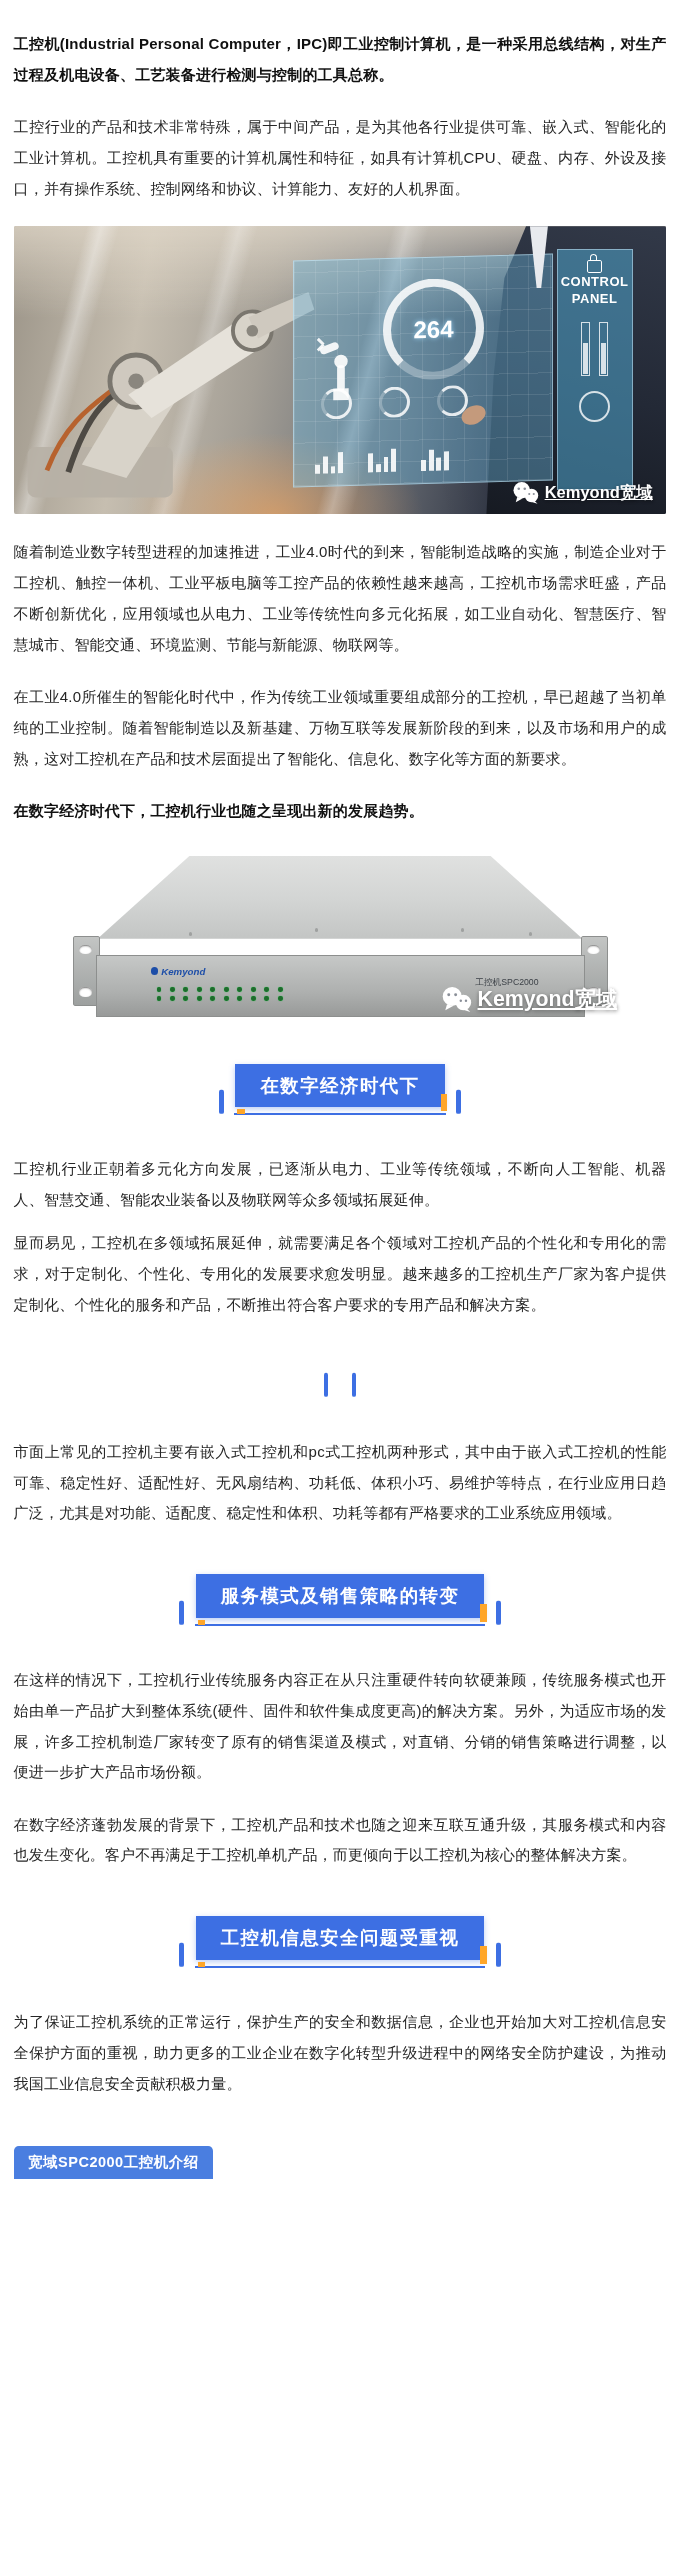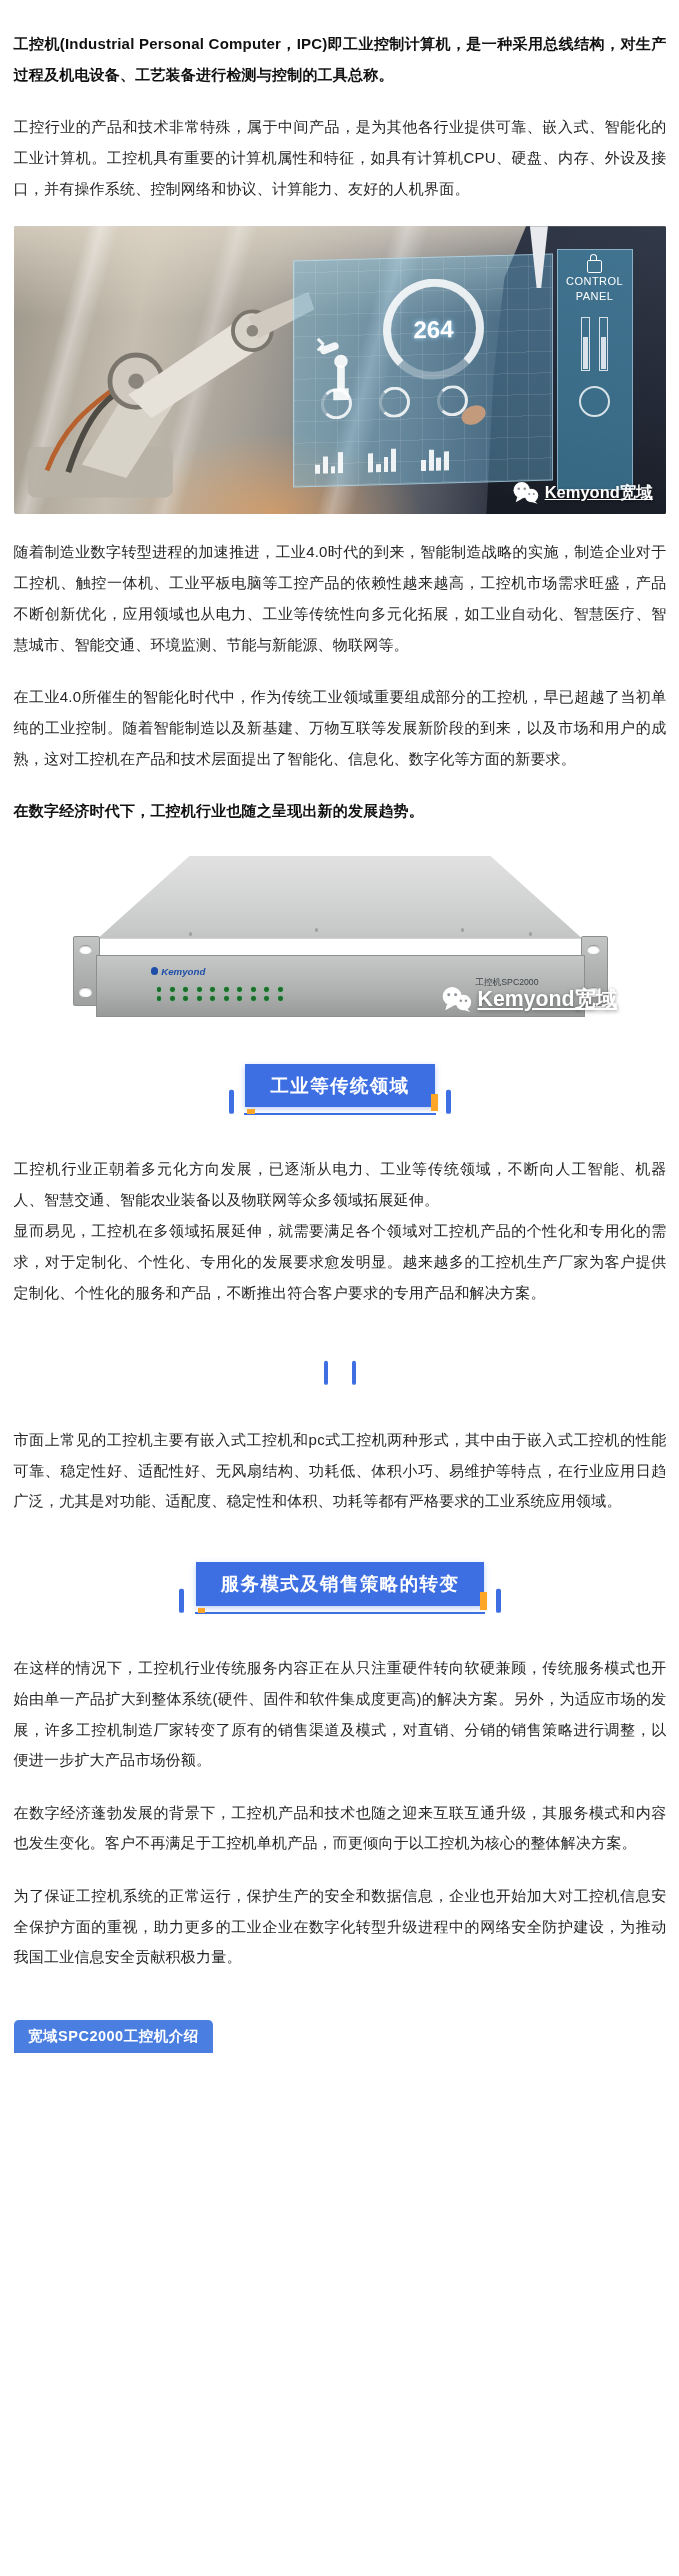--- a/index.html
+++ b/index.html
@@ -1,20 +1,20 @@
 <!DOCTYPE html>
 <html><head>
 <meta charset="utf-8">
 <style>
   html,body{margin:0;padding:0;background:#fff;}
   body{width:680px;font-family:"Liberation Sans","DejaVu Sans",sans-serif;color:#262626;}
   .content{padding:7.8px 13.6px 35px;}
   .para{font-size:15px;line-height:2.06;margin:21.3px 0;text-align:justify;letter-spacing:0.2px;}
   .para.tight-bottom{margin-bottom:0;margin-top:8px;}
-  .para.tight-top{margin-top:0;}
+  .para.tight-top{margin-top:12px;}
   .bold{font-weight:bold;color:#111;}
 
   
   .hero{position:relative;height:288px;margin:15.5px 0 23px;overflow:hidden;border-radius:1.9px;
     background:linear-gradient(100deg,#9b9488 0%,#c6beb0 20%,#a39e95 38%,#6a6e74 58%,#2a3040 78%,#1b202a 100%);}
   .hero::before{content:"";position:absolute;inset:0;
     background:linear-gradient(180deg,rgba(226,217,202,.75),rgba(226,217,202,0) 32%),
     linear-gradient(258deg,rgba(0,0,0,.25),rgba(0,0,0,0) 40%);}
   .hero::after{content:"";position:absolute;inset:0;pointer-events:none;
     background:linear-gradient(105deg,rgba(255,255,255,0) 10%,rgba(255,255,255,.38) 12%,rgba(255,255,255,0) 14.5%,rgba(255,255,255,0) 29%,rgba(255,255,255,.28) 31%,rgba(255,255,255,0) 33.5%,rgba(255,255,255,0) 52%,rgba(255,255,255,.30) 54%,rgba(255,255,255,0) 57%),
@@ -39,21 +39,21 @@
   .holo-robot{position:absolute;left:17.5px;top:76px;}
   .donuts{position:absolute;left:27px;top:128px;display:flex;gap:27px;}
   .donut{width:25px;height:25px;border-radius:50%;border:3.9px solid rgba(255,255,255,.85);border-left-color:rgba(255,255,255,.25);}
   .bars{position:absolute;left:21.3px;bottom:11.6px;display:flex;gap:25px;}
   .bar-group{display:flex;align-items:flex-end;gap:2.9px;}
   .bar{width:4.8px;background:rgba(255,255,255,.9);}
   .holo-side{position:absolute;left:543px;top:23px;width:74px;height:239px;z-index:2;
     background:rgba(80,165,205,.55);border:1px solid rgba(210,240,255,.5);}
   .lock{width:13.6px;height:10.7px;border:1.9px solid #fff;border-radius:1.9px;margin:9.7px auto 1.9px;position:relative;}
   .lock::before{content:"";position:absolute;left:1.9px;top:-6.8px;width:5.8px;height:5.8px;border:1.9px solid #fff;border-bottom:none;border-radius:4.8px 4.8px 0 0;}
-  .panel-label{color:#fff;font-size:11px;font-weight:normal;text-align:center;line-height:1.3;letter-spacing:0.5px;}
+  .panel-label{color:#fff;font-size:13px;font-weight:bold;text-align:center;line-height:1.3;letter-spacing:0.5px;}
   .side-sliders{display:flex;justify-content:center;gap:9.7px;margin-top:13.6px;}
   .slider{width:6.8px;height:52px;border:1px solid rgba(255,255,255,.8);position:relative;}
   .slider::after{content:"";position:absolute;left:1px;right:1px;bottom:1px;height:60%;background:rgba(255,255,255,.8);}
   .side-dial{width:27px;height:27px;border-radius:50%;border:2.9px solid rgba(255,255,255,.8);margin:15.5px auto 0;}
   .wm{display:flex;align-items:center;gap:5.8px;color:#fff;font-weight:bold;text-shadow:0 1px 3.9px rgba(0,0,0,.45);text-decoration:underline;}
   .hero .wm{position:absolute;right:13.6px;bottom:9.7px;z-index:4;font-size:16.5px;}
 
   
   .device{position:relative;width:535px;height:163px;margin:29px auto 9.7px;}
   .dev-top{position:absolute;left:25px;right:25px;top:0;height:83px;
@@ -253,21 +253,21 @@
           <polygon points="30,26 34,30 24,27" fill="#fff"></polygon>
         <circle cx="23" cy="17" r="1.4" fill="#8a8f98"></circle>
           <circle cx="29" cy="17" r="1.4" fill="#8a8f98"></circle>
       </svg>
       <span>Kemyond宽域</span>
     </div>
   </div>
 
   <div class="sec-head">
     <span class="hbar l"></span>
-    <span class="hbox"><span>工业等传统领域</span>
+    <span class="hbox"><span>在数字经济时代下</span>
       <span class="corner"></span>
       <span class="underline"></span>
       <span class="dot"></span>
     </span>
     <span class="hbar r"></span>
   </div>
   <p class="para tight-bottom">工控机行业正朝着多元化方向发展，已逐渐从电力、工业等传统领域，不断向人工智能、机器人、智慧交通、智能农业装备以及物联网等众多领域拓展延伸。</p>
   <p class="para tight-top">显而易见，工控机在多领域拓展延伸，就需要满足各个领域对工控机产品的个性化和专用化的需求，对于定制化、个性化、专用化的发展要求愈发明显。越来越多的工控机生产厂家为客户提供定制化、个性化的服务和产品，不断推出符合客户要求的专用产品和解决方案。</p>
 
   <div class="sec-head">
@@ -281,20 +281,29 @@
     <span class="hbox"><span>服务模式及销售策略的转变</span>
       <span class="corner"></span>
       <span class="underline"></span>
       <span class="dot"></span>
     </span>
     <span class="hbar r"></span>
   </div>
   <p class="para">在这样的情况下，工控机行业传统服务内容正在从只注重硬件转向软硬兼顾，传统服务模式也开始由单一产品扩大到整体系统(硬件、固件和软件集成度更高)的解决方案。另外，为适应市场的发展，许多工控机制造厂家转变了原有的销售渠道及模式，对直销、分销的销售策略进行调整，以便进一步扩大产品市场份额。</p>
   <p class="para">在数字经济蓬勃发展的背景下，工控机产品和技术也随之迎来互联互通升级，其服务模式和内容也发生变化。客户不再满足于工控机单机产品，而更倾向于以工控机为核心的整体解决方案。</p>
 
+  <div class="sec-head">
+    <span class="hbar l"></span>
+    <span class="hbox"><span>工控机信息安全问题受重视</span>
+      <span class="corner"></span>
+      <span class="underline"></span>
+      <span class="dot"></span>
+    </span>
+    <span class="hbar r"></span>
+  </div>
   <p class="para">为了保证工控机系统的正常运行，保护生产的安全和数据信息，企业也开始加大对工控机信息安全保护方面的重视，助力更多的工业企业在数字化转型升级进程中的网络安全防护建设，为推动我国工业信息安全贡献积极力量。</p>
 
   <div class="pbox-wrap">
     <div class="pbox-tab">宽域SPC2000工控机介绍</div>
     
   </div>
 
 </div>
 
 

